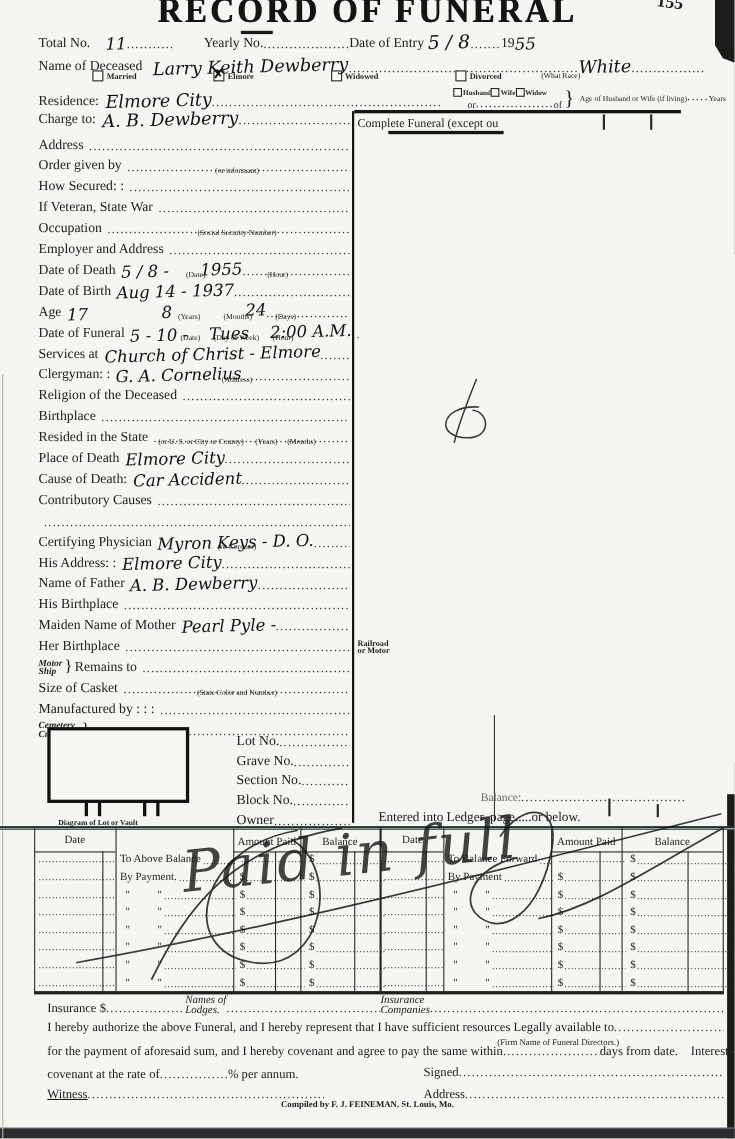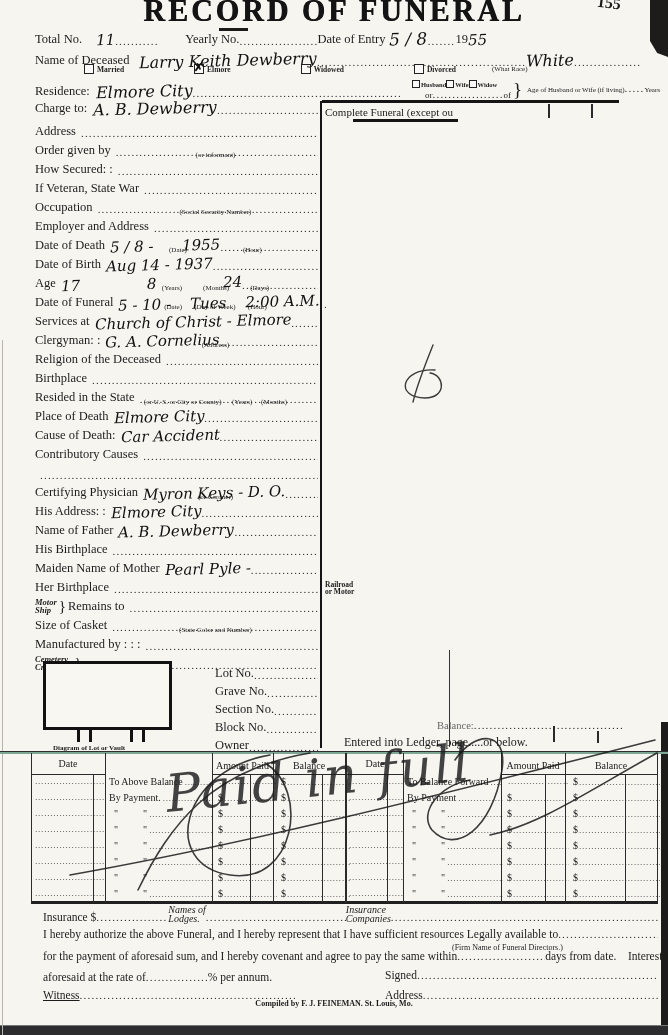--- a/index.html
+++ b/index.html
@@ -1121,21 +1121,21 @@
   </div>
   <span class="sublab" style="left:452px;top:944px;font-size:8px;">(Firm Name of Funeral Directors.)</span>
 
   <div class="hrow frow" style="left:43px;top:949px;width:615px;">
     <span>for the payment of aforesaid sum, and I hereby covenant and agree to pay the same within</span>
     <span class="lead" style="flex:0 0 88px;"></span>
     <span style="white-space:pre;">days from date.    Interest to accrue from</span>
   </div>
 
   <div class="hrow frow" style="left:43px;top:970px;width:238px;">
-    <span>aforesaid at the rate of</span>
+    <span>covenant at the rate of</span>
     <span class="lead" style="flex:0 0 62px;"></span>
     <span>% per annum.</span>
   </div>
   <div class="hrow frow" style="left:385px;top:968px;width:273px;">
     <span>Signed</span>
     <span class="lead"></span>
   </div>
 
   <div class="hrow frow" style="left:43px;top:988px;width:252px;text-decoration:underline;">
     <span>Witness</span>

